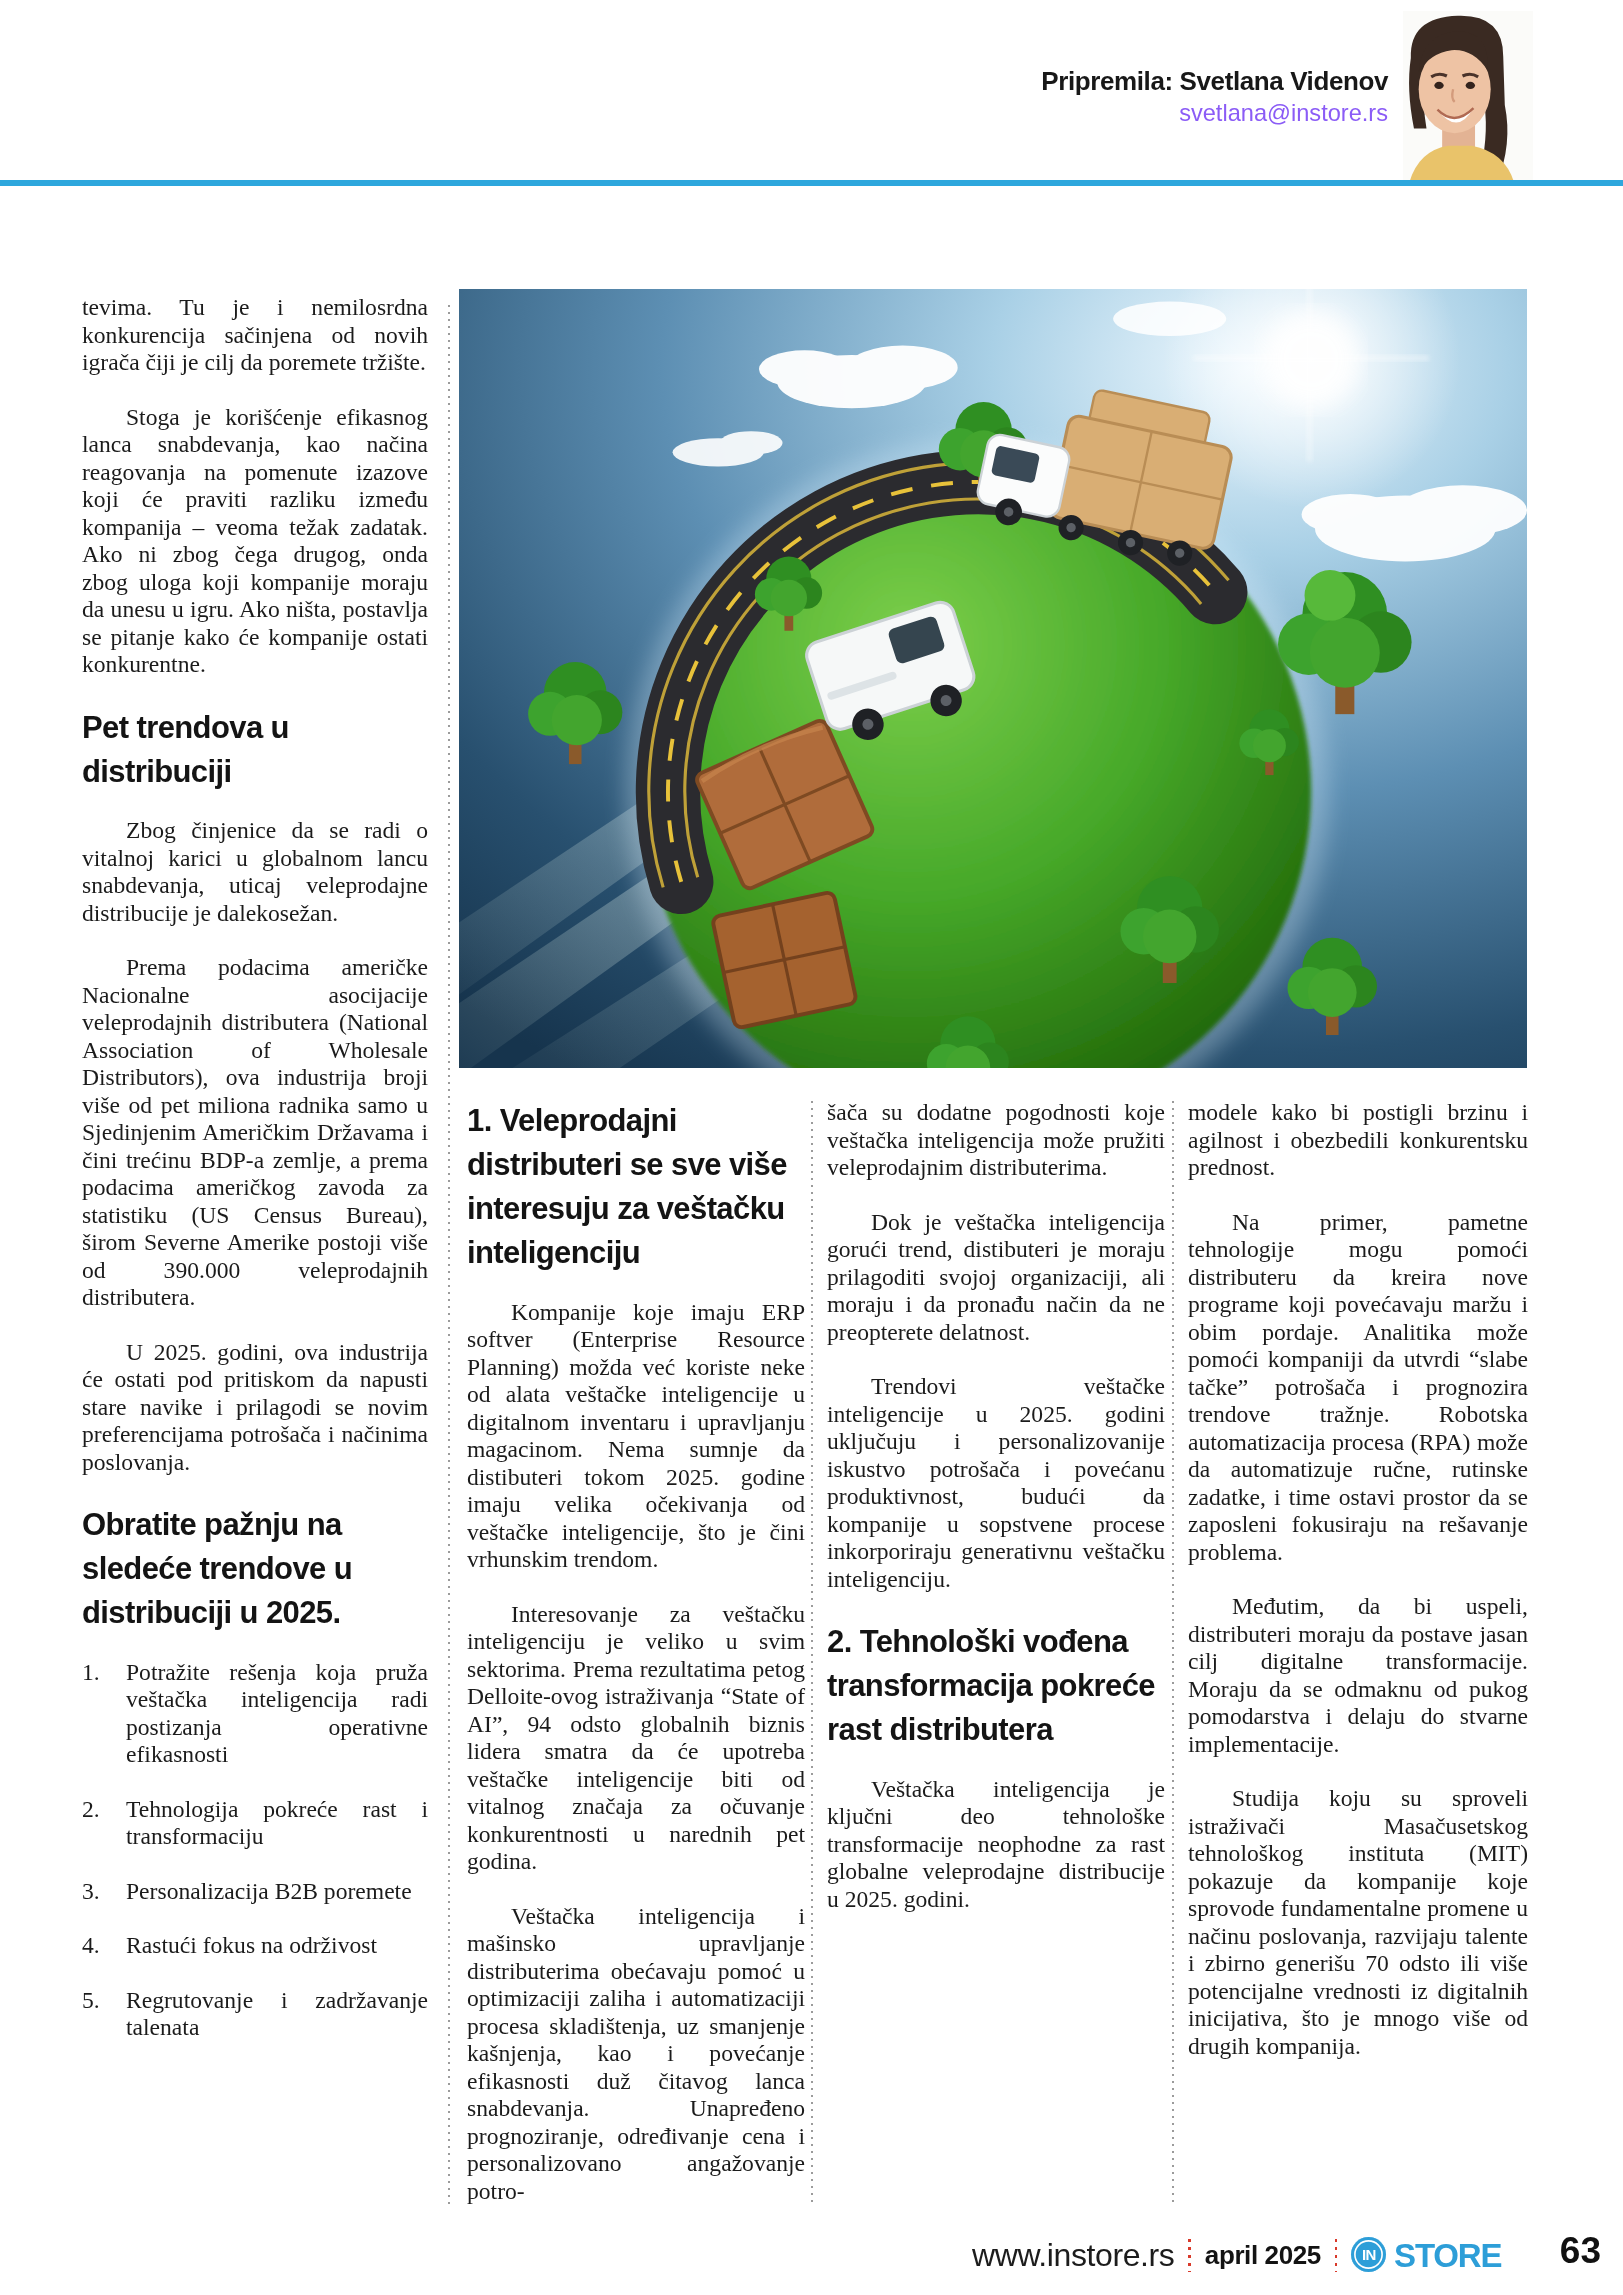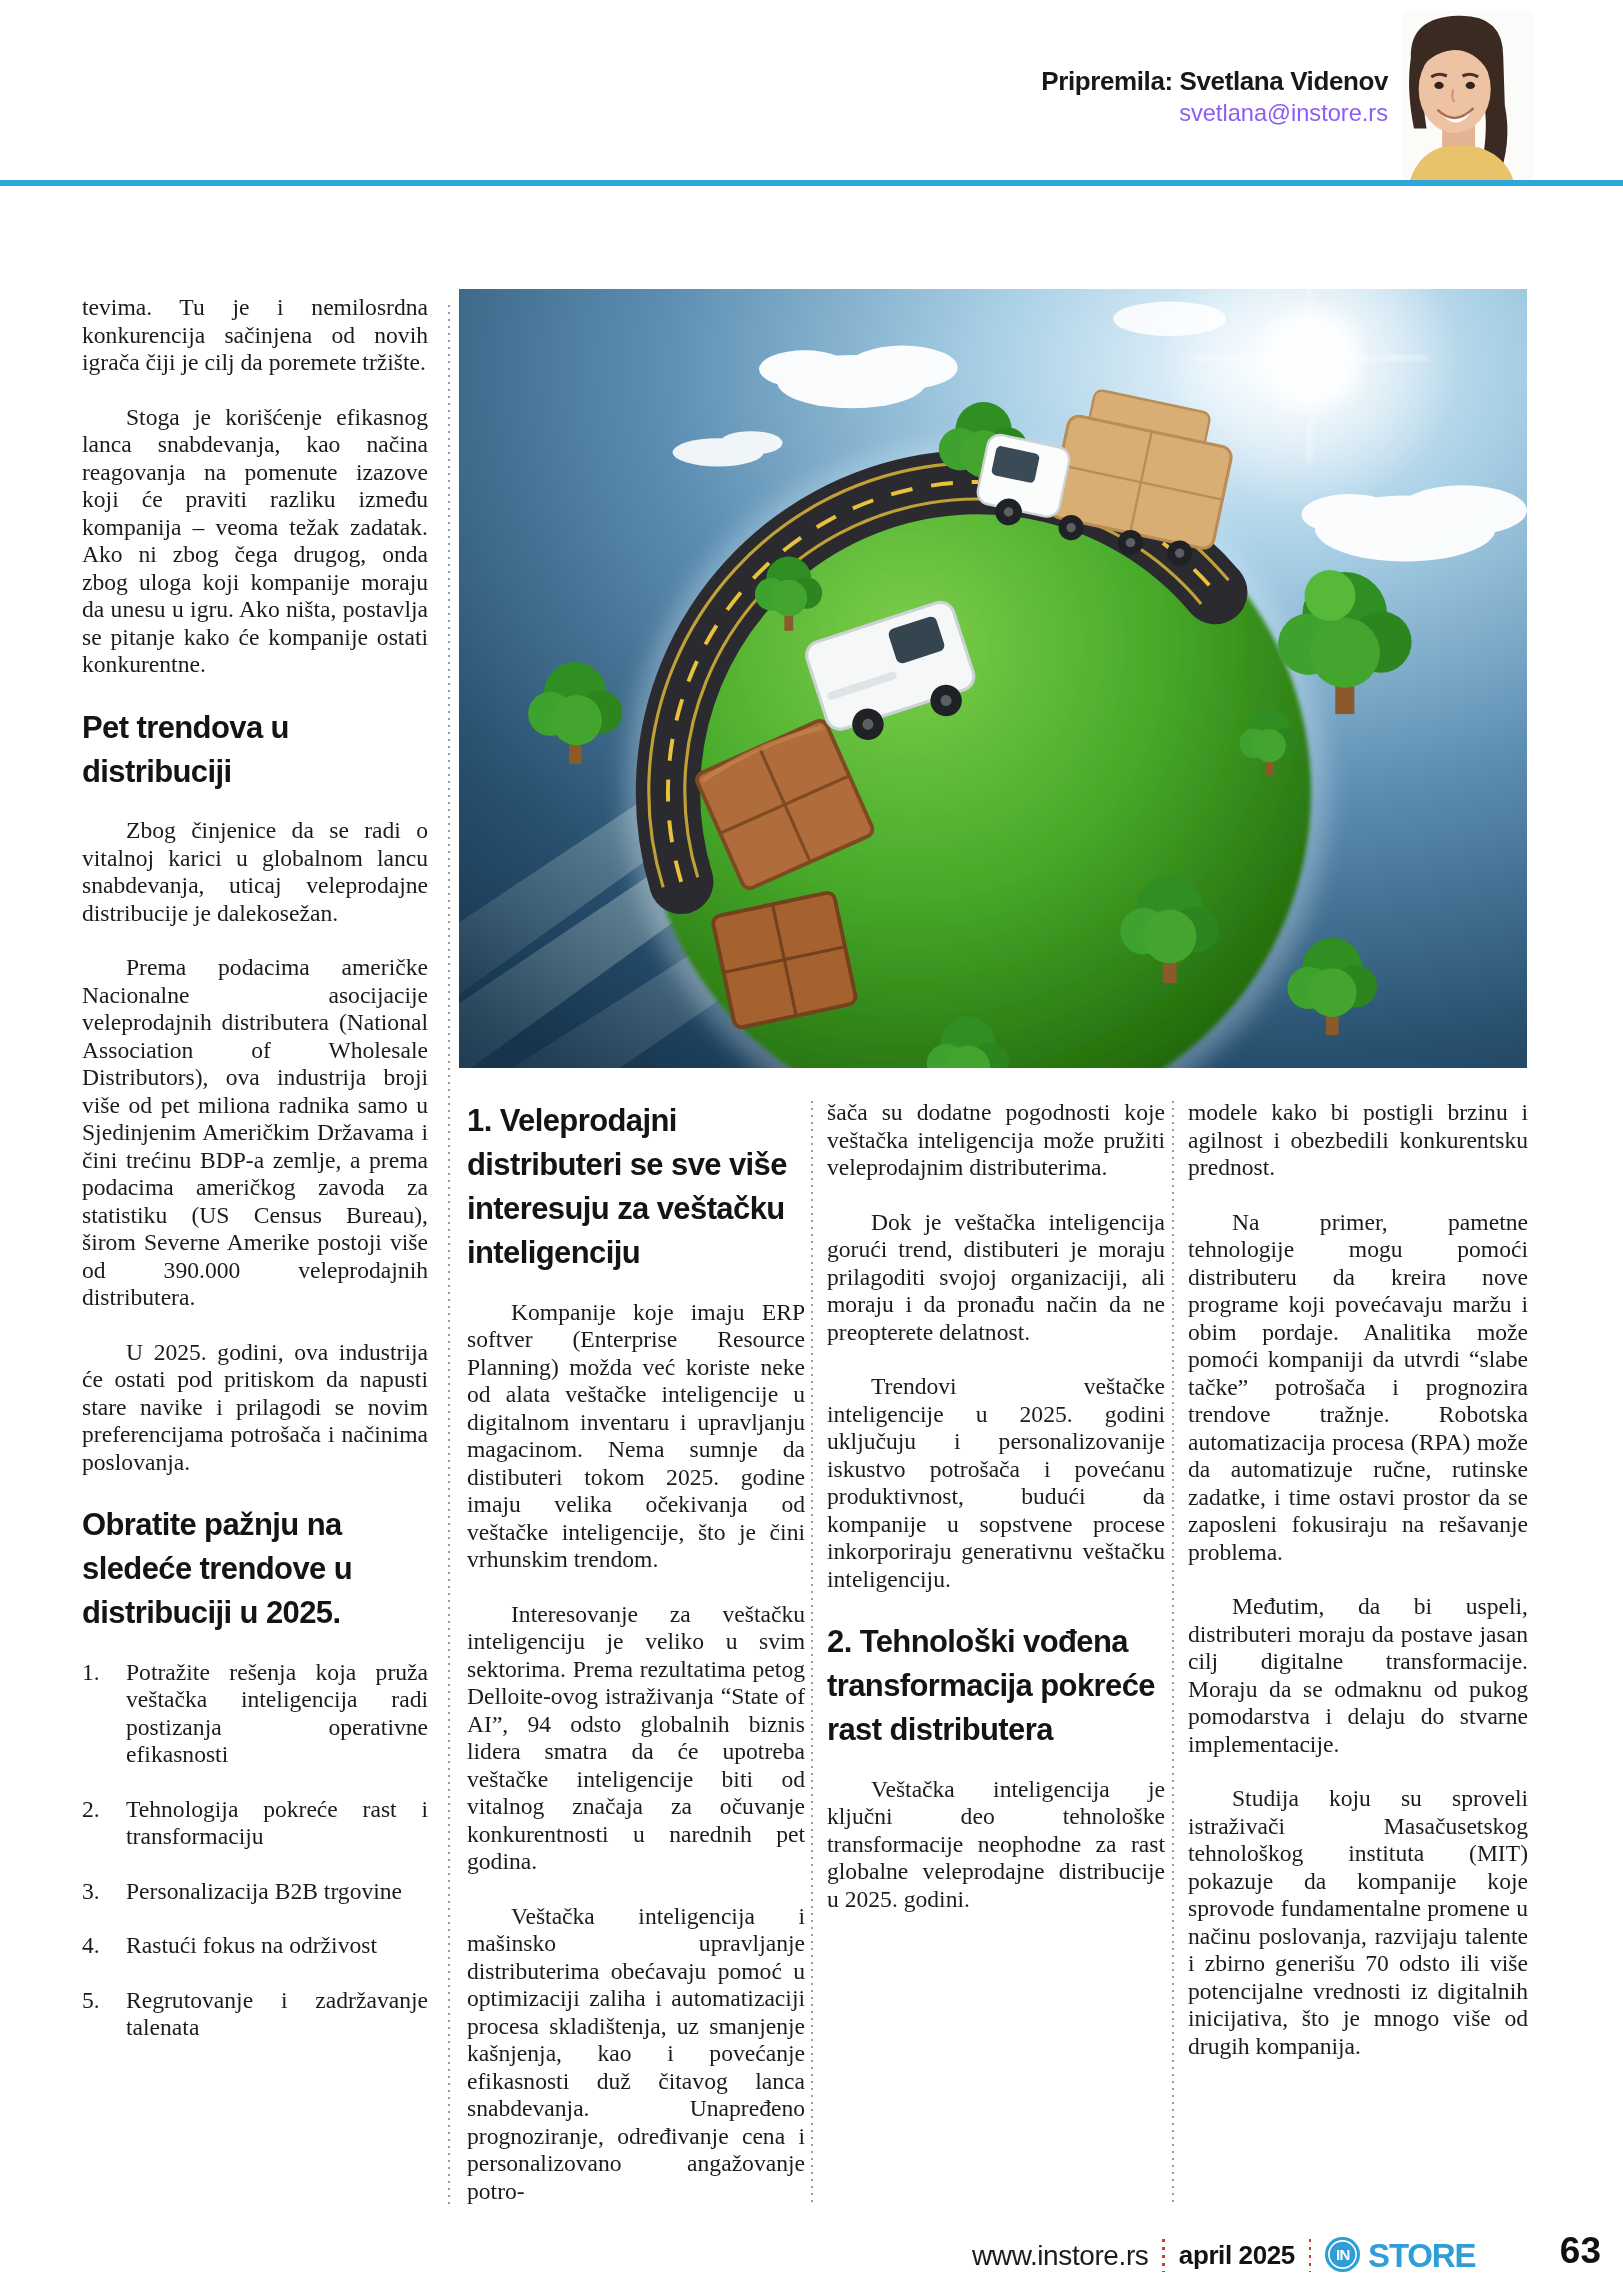--- a/index.html
+++ b/index.html
@@ -51,21 +51,21 @@
   .numlist .num{position:absolute; left:0; top:0;}
   
   .art{position:absolute; left:459px; top:289px; width:1068px; height:779px; overflow:hidden;}
   .art svg{display:block; width:100%; height:100%;}
   
   .footer{
     position:absolute; left:972px; top:2235px; height:41px;
     display:flex; align-items:center; gap:14px;
     font-family:"Liberation Sans","DejaVu Sans",sans-serif;
   }
-  .ft-site{font-size:28px; color:#1c1c1c; letter-spacing:-0.4px;}
+  .ft-site{font-size:32px; color:#1c1c1c; letter-spacing:-0.4px;}
   .ft-issue{font-size:26px; font-weight:700; color:#131313; letter-spacing:-0.4px;}
   .rdot{width:2.4px; height:33px;
     background-image:repeating-linear-gradient(to bottom,#d93a2b 0 3.1px,transparent 3.1px 7.9px);}
   .logo{display:flex; gap:7.9px;}
   .logo-circle{
     width:35px; height:35px; border-radius:50%; background:#2d9ed8;
     display:flex; align-items:center; justify-content:center;
     box-shadow:inset 0 0 0 3.1px #2d9ed8, inset 0 0 0 4.7px #ffffff;
   }
   .logo-circle span{color:#fff; font-weight:700; font-size:15px; letter-spacing:-0.8px;}
@@ -308,21 +308,21 @@
       <div class="li">
         <span class="num">1.</span>
         <span>Potražite rešenja koja pruža veštačka inteligencija radi postizanja operativne efikasnosti</span>
       </div>
       <div class="li">
         <span class="num">2.</span>
         <span>Tehnologija pokreće rast i transformaciju</span>
       </div>
       <div class="li">
         <span class="num">3.</span>
-        <span>Personalizacija B2B trgovine</span>
+        <span>Personalizacija B2B poremete</span>
       </div>
       <div class="li">
         <span class="num">4.</span>
         <span>Rastući fokus na održivost</span>
       </div>
       <div class="li">
         <span class="num">5.</span>
         <span>Regrutovanje i zadržavanje talenata</span>
       </div>
     </div>

